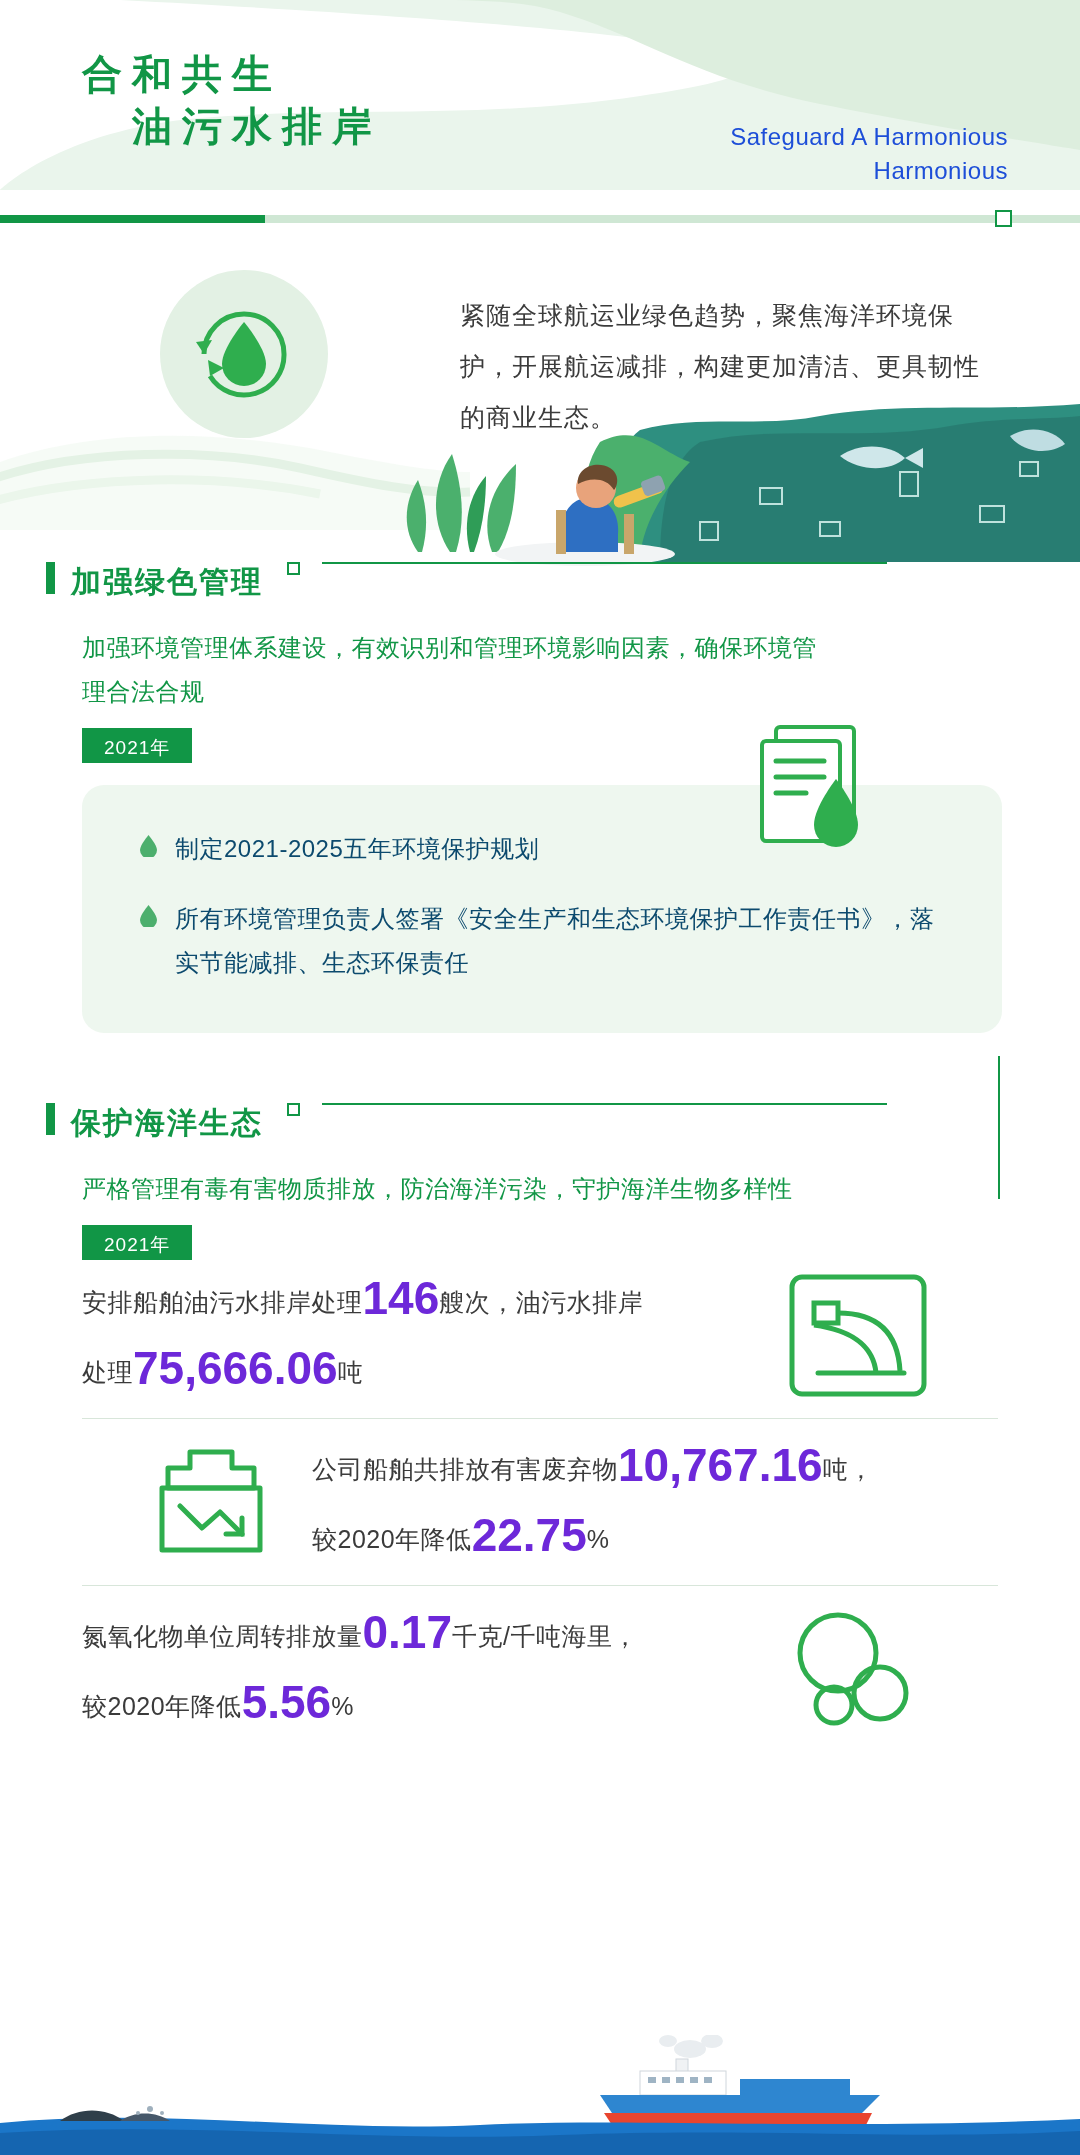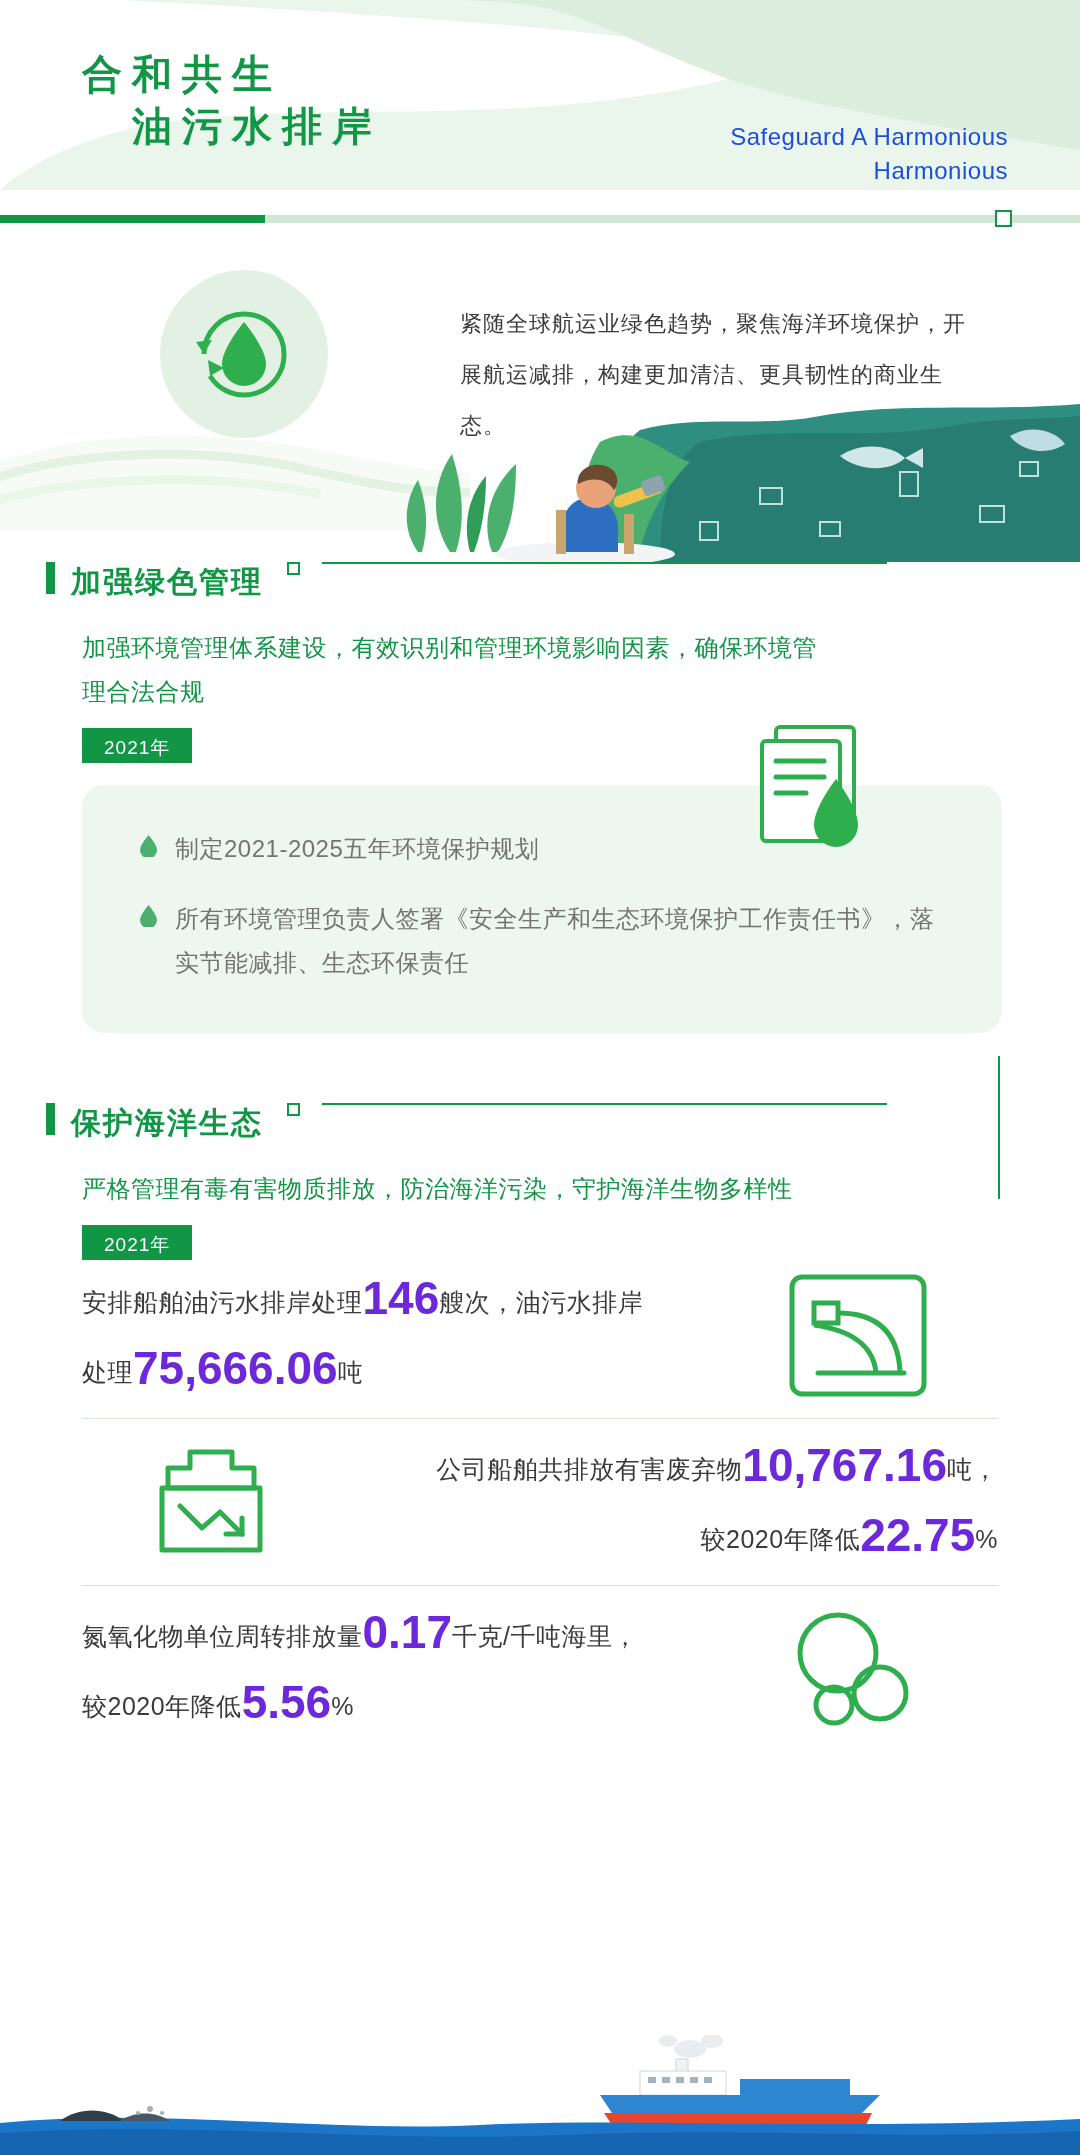--- a/index.html
+++ b/index.html
@@ -102,24 +102,24 @@
   .intro-icon {
     position: absolute;
     left: 160px;
     top: 38px;
     width: 168px;
     height: 168px;
   }
   .intro-text {
     position: absolute;
     left: 460px;
-    top: 66px;
+    top: 58px;
     width: 520px;
     color: #3b3b3b;
-    font-size: 22px;
+    font-size: 25px;
     line-height: 51px;
     letter-spacing: 1px;
   }
   .illus {
     position: absolute;
     left: 0;
     top: 170px;
     width: 1080px;
     height: 165px;
   }
@@ -201,21 +201,21 @@
     margin-bottom: 26px;
   }
   .bullet-row:last-child { margin-bottom: 0; }
   .drop {
     flex: 0 0 auto;
     width: 17px;
     height: 22px;
     margin: 8px 18px 0 0;
   }
   .bullet-text {
-    color: #737373;
+    color: #0c4a6e;
     font-size: 24px;
     line-height: 44px;
     letter-spacing: 0.5px;
   }
   .card-doc-icon {
     position: absolute;
     right: 128px;
     top: -68px;
     width: 130px;
     height: 150px;
@@ -423,21 +423,21 @@
 
     
     <div class="stat-block">
       <div class="stat-row">
         <svg class="stat-icon" width="130" height="120" viewBox="0 0 130 120" style="margin:0 36px 0 64px;">
           <path d="M44,10 h42 v16 h22 v20 h-86 v-20 h22 z" fill="none" stroke="#2fae4e" stroke-width="5" stroke-linejoin="round"></path>
           <path d="M16,46 h98 v62 h-98 z" fill="none" stroke="#2fae4e" stroke-width="5" stroke-linejoin="round"></path>
           <path d="M34,64 l22,22 l18,-16 l22,22" fill="none" stroke="#2fae4e" stroke-width="5" stroke-linecap="round" stroke-linejoin="round"></path>
           <path d="M96,76 l0,16 l-16,0" fill="none" stroke="#2fae4e" stroke-width="5" stroke-linecap="round"></path>
         </svg>
-        <div class="stat-text" style="flex:1;text-align:right;">
+        <div class="stat-text" style="flex:1;">
           <span>公司船舶共排放有害废弃物</span><span class="big">10,767.16</span><span>吨，</span><br>
           <span>较2020年降低</span><span class="big">22.75</span><span>%</span>
         </div>
       </div>
     </div>
 
     <div class="divider"></div>
 
     
     <div class="stat-block">

